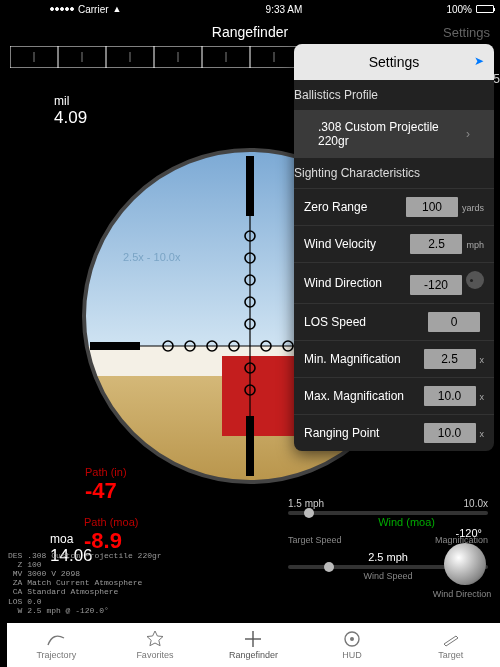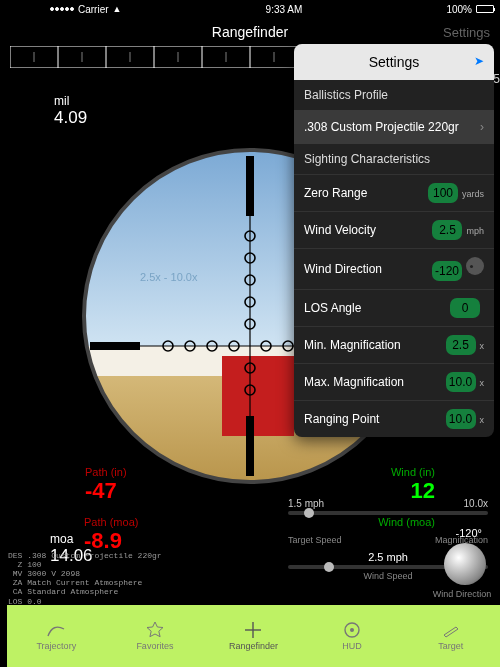--- a/index.html
+++ b/index.html
@@ -31,21 +31,21 @@
 
 .mil-label { position:absolute; left:54px; top:8px; font-size:12px; color:#fff; text-align:left; }
 .mil-value { font-size:17px; }
 
 .moa-label { position:absolute; left:50px; bottom:0; font-size:12px; color:#fff; text-align:left; }
 
 
 .scope-wrap { position:absolute; left:50%; top:48%; transform:translate(-50%,-50%); width:340px; height:340px; }
 .scope { width:100%; height:100%; }
 
-.zoom-text { position:absolute; left:140px; top:165px; font-size:11px; color:#7aa4c5;margin-top:20px; }
+.zoom-text { position:absolute; left:123px; top:165px; font-size:11px; color:#7aa4c5; }
 
 
 .readout { position:absolute; font-size:11px; }
 .readout .val { font-size:22px; font-weight:600; }
 .path-in { left:85px; top:380px; color:#f00; }
 .path-in .label { color:#b00; }
 .wind-in { right:65px; top:380px; color:#0f0; text-align:right; }
 .wind-in .label { color:#0a0; }
 .path-moa { left:84px; top:430px; color:#f00; }
 .path-moa .label { color:#b00; }
@@ -59,34 +59,34 @@
 .slider-thumb { width:10px; height:10px; background:#bbb; border-radius:50%; position:absolute; top:-3px; }
 .ctrl-label { text-align:center; font-size:9px; color:#888; }
 .wind-dir-knob { width:42px; height:42px; border-radius:50%; background:radial-gradient(circle at 35% 35%, #fff, #888 70%, #333); position:absolute; right:2px; bottom:-4px; }
 .wind-dir-text { position:absolute; right:6px; bottom:42px; font-size:11px; color:#fff; }
 .wind-dir-label { position:absolute; right:-4px; bottom:-18px; font-size:9px; color:#888; width:60px; text-align:center; }
 
 
 .des-block { position:absolute; left:8px; bottom:52px; font-family:"Courier New",monospace; font-size:8px; color:#999; white-space:pre; line-height:1.15; }
 
 
-.tabbar { position:absolute; bottom:0; left:7px; right:0; height:62px; background:#bef264; display:flex; }
+.tabbar { position:absolute; bottom:0; left:7px; right:0; height:44px; background:#ffffff; display:flex; }
 .tab { flex:1; display:flex; flex-direction:column; align-items:center; justify-content:center; font-size:9px; color:#777; gap:2px; }
 .tab.active { color:#555; }
 .tab-icon { width:18px; height:18px; display:flex; align-items:center; justify-content:center; }
 
 
 .popover { position:absolute; right:6px; top:44px; width:200px; background:#222; border-radius:8px; box-shadow:0 4px 16px rgba(0,0,0,.6); overflow:hidden; z-index:20; }
 .popover-header { background:#e8e8e8; color:#000; padding:10px 0; text-align:center; font-size:14px; font-weight:500; position:relative; }
 .popover-loc { position:absolute; right:10px; top:10px; color:#007aff; font-size:12px; }
-.popover-section { padding:8px 10px; font-size:12px; color:#ddd; }
+.popover-section { padding:8px 0; font-size:12px; color:#ddd; }
 .popover-row { display:flex; align-items:center; justify-content:space-between; padding:8px 10px; font-size:12px; border-top:1px solid #333; }
-.popover-row input { width:30px; height:20px; text-align:center; font-size:12px; border:none; border-radius:7px; background:#15803d; color:#000; }
+.popover-row input { width:52px; height:20px; text-align:center; font-size:12px; border:none; border-radius:1px; background:#a3a3a3; color:#000; }
 .popover-row .unit { font-size:9px; color:#aaa; margin-left:4px; width:24px; }
-.profile-row { background:#3a3a3a; padding:10px 10px; display:flex; justify-content:space-between; align-items:center; font-size:12px; }
+.profile-row { background:#3a3a3a; padding:10px 24px; display:flex; justify-content:space-between; align-items:center; font-size:12px; }
 .chev { color:#888; }
 .dir-dot { width:18px; height:18px; border-radius:50%; background:#555; display:inline-block; margin-left:4px; position:relative; }
 .dir-dot::after { content:""; position:absolute; width:3px; height:3px; background:#222; border-radius:50%; left:4px; top:8px; }
 
 </style>
 </head>
 <body>
 
 <div class="status-bar">
   <div class="status-left">
@@ -217,24 +217,20 @@
       <circle cx="170" cy="170" r="166" fill="none" stroke="#444" stroke-width="4"></circle>
     </svg>
   </div>
 
   <div class="zoom-text">2.5x - 10.0x</div>
 
   <div class="readout path-in">
     <div class="label">Path (in)</div>
     <div class="val">-47</div>
   </div>
-  <div class="readout wind-in">
-    <div class="label">Wind (in)</div>
-    <div class="val">12</div>
-  </div>
   <div class="readout path-moa">
     <div class="label">Path (moa)</div>
     <div class="val">-8.9</div>
   </div>
   <div class="readout wind-moa">
     <div class="label">Wind (moa)</div>
   </div>
 
   <div class="moa-label">
     <div>moa</div>
@@ -336,21 +332,21 @@
   </div>
   <div class="popover-row">
     <span>Wind Velocity</span>
     <span><input value="2.5" style=""><span class="unit">mph</span></span>
   </div>
   <div class="popover-row">
     <span>Wind Direction</span>
     <span><input value="-120" style=""><span class="dir-dot"></span></span>
   </div>
   <div class="popover-row">
-    <span>LOS Angle</span>
+    <span>LOS Speed</span>
     <span><input value="0" style=""><span class="unit"></span></span>
   </div>
   <div class="popover-row">
     <span>Min. Magnification</span>
     <span><input value="2.5" style=""><span class="unit">x</span></span>
   </div>
   <div class="popover-row">
     <span>Max. Magnification</span>
     <span><input value="10.0" style=""><span class="unit">x</span></span>
   </div>

